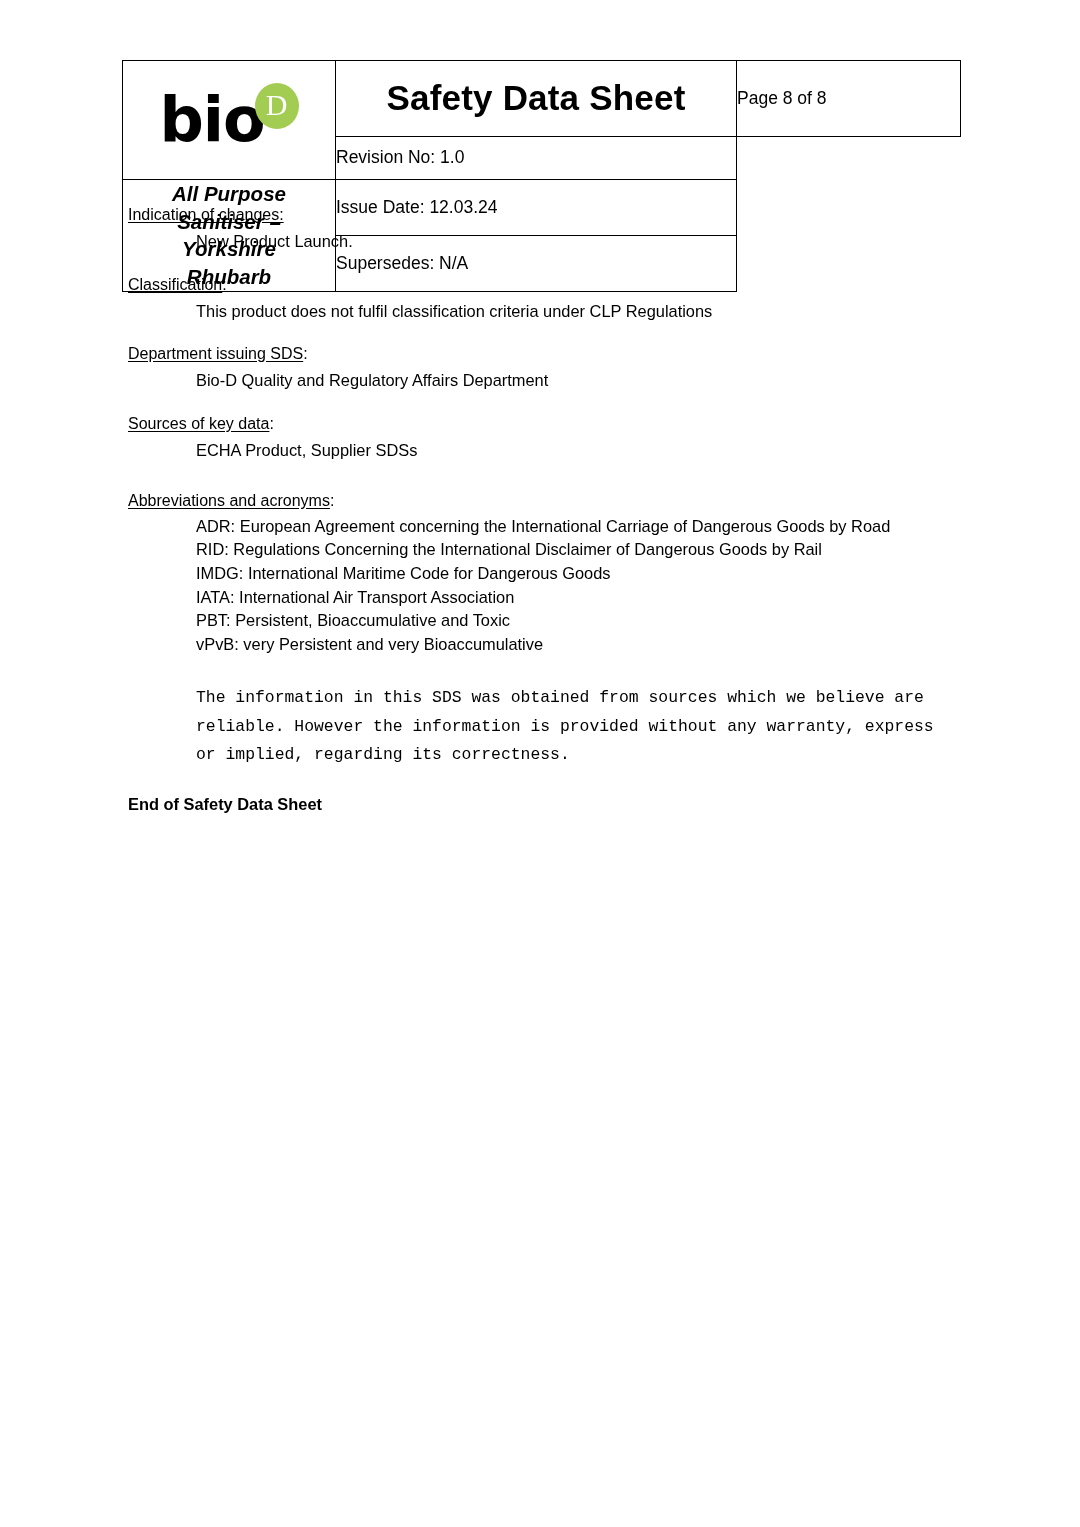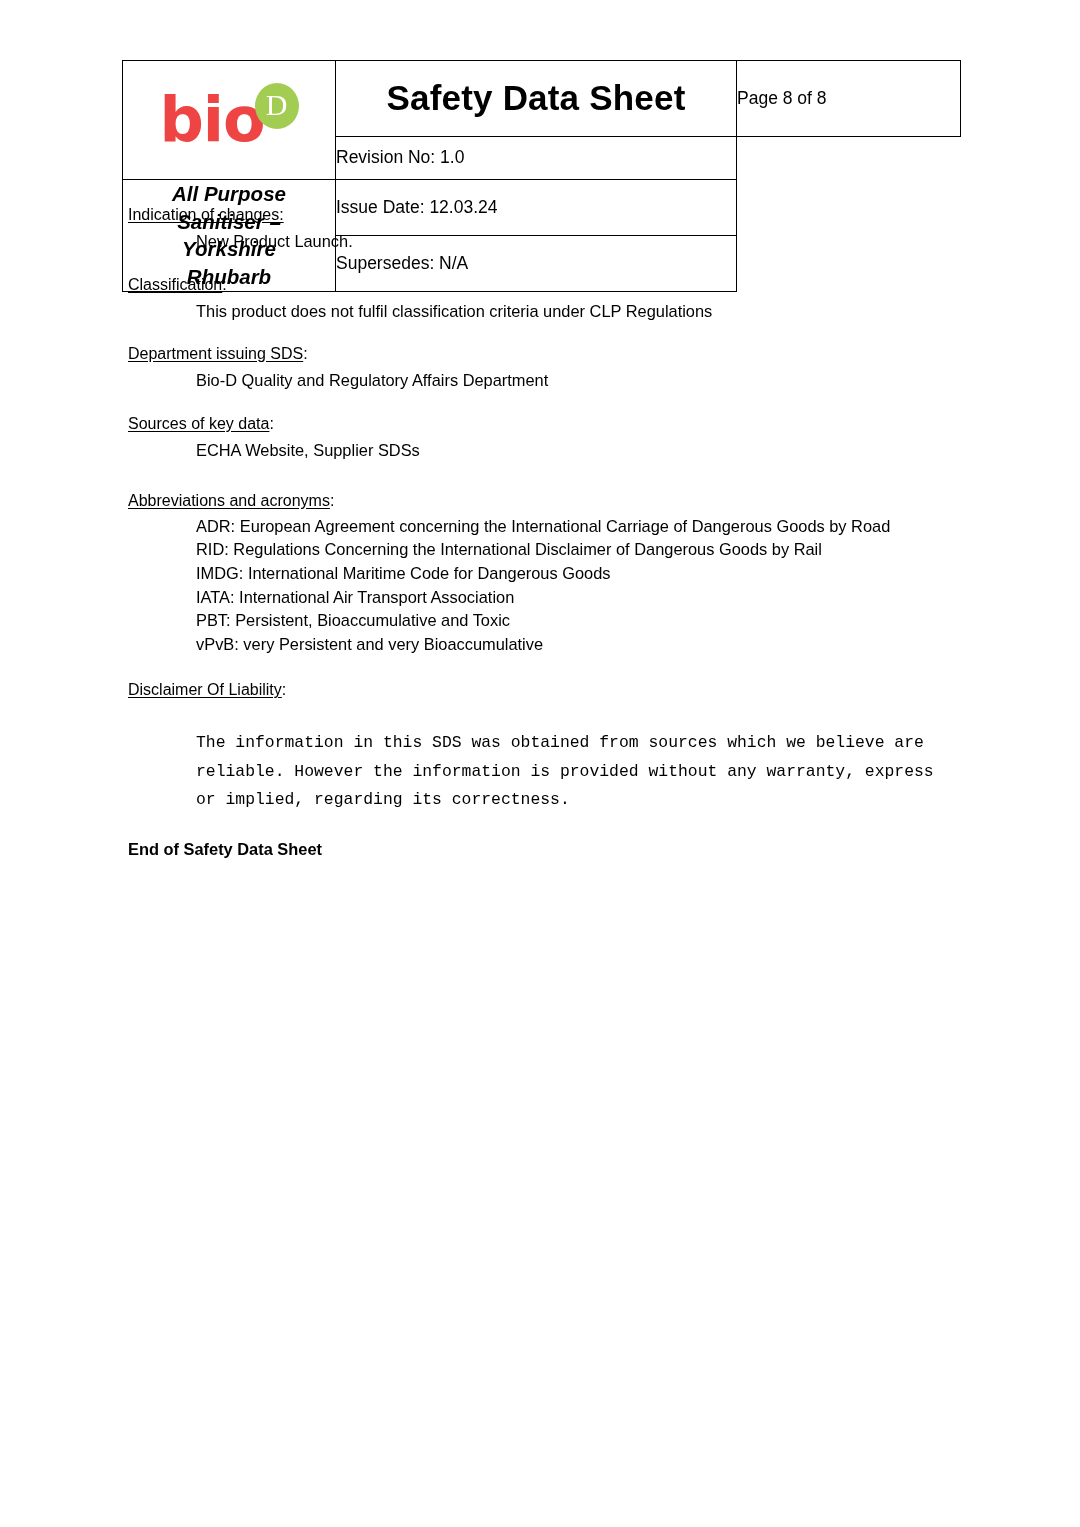--- a/index.html
+++ b/index.html
@@ -57,21 +57,21 @@
     display: inline-block;
     position: relative;
     line-height: 1;
     padding-right: 34px;
   }
   .logo-bio {
     font-family: "DejaVu Sans", sans-serif;
     font-weight: bold;
     font-size: 62px;
     letter-spacing: -1px;
-    color: #ef4444;
+    color: #000000;
     display: inline-block;
     line-height: 0.95;
   }
   .logo-d-circle {
     position: absolute;
     right: 0px;
     top: -8px;
     width: 44px;
     height: 46px;
     border-radius: 50%;
@@ -223,38 +223,37 @@
   <div class="sec">
     <p class="sec-heading"><span class="u">Department issuing SDS</span><span>:</span></p>
     <div class="sec-body">
       <p>Bio-D Quality and Regulatory Affairs Department</p>
     </div>
   </div>
 
   <div class="sec" style="margin-bottom:26px">
     <p class="sec-heading"><span class="u">Sources of key data</span><span>:</span></p>
     <div class="sec-body">
-      <p>ECHA Website, Supplier SDSs</p>
+      <p>ECHA Product, Supplier SDSs</p>
     </div>
   </div>
 
   <div class="sec">
     <p class="sec-heading"><span class="u">Abbreviations and acronyms</span><span>:</span></p>
     <ul class="abbrev-list">
       <li>ADR: European Agreement concerning the International Carriage of Dangerous Goods by Road</li>
       <li>RID: Regulations Concerning the International Disclaimer of Dangerous Goods by Rail</li>
       <li>IMDG: International Maritime Code for Dangerous Goods</li>
       <li>IATA: International Air Transport Association</li>
       <li>PBT: Persistent, Bioaccumulative and Toxic</li>
       <li>vPvB: very Persistent and very Bioaccumulative</li>
     </ul>
   </div>
 
   <div class="sec sec-disclaimer">
-    <p class="sec-heading"><span class="u">Disclaimer Of Liability</span><span>:</span></p>
     <div class="disclaimer-body">
       <p>The information in this SDS was obtained from sources which we believe are reliable.   However the information is provided without any warranty, express or implied, regarding its correctness.</p>
     </div>
   </div>
 
   <p class="end-line">End of Safety Data Sheet</p>
 
 </div>
 
 </body></html>

